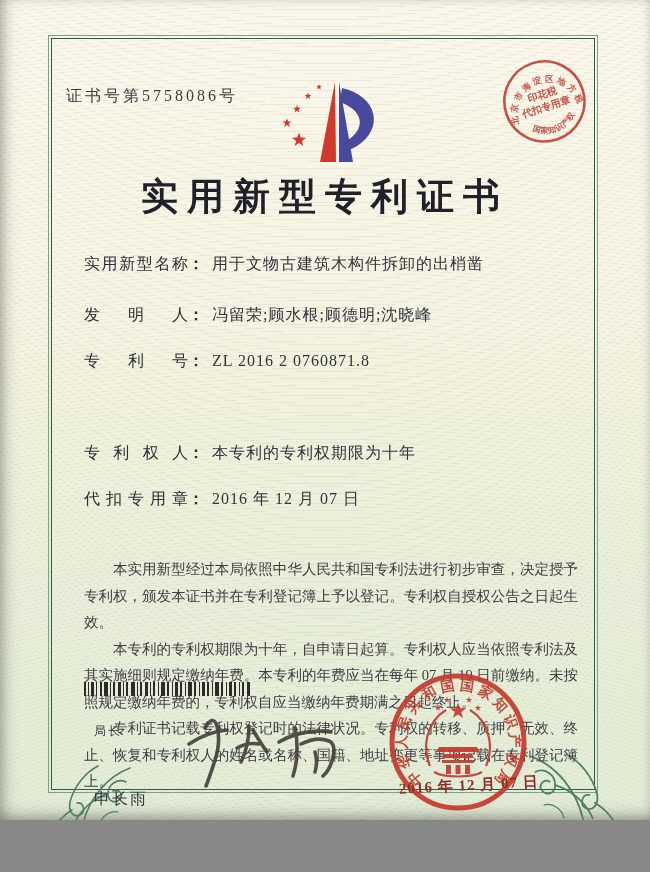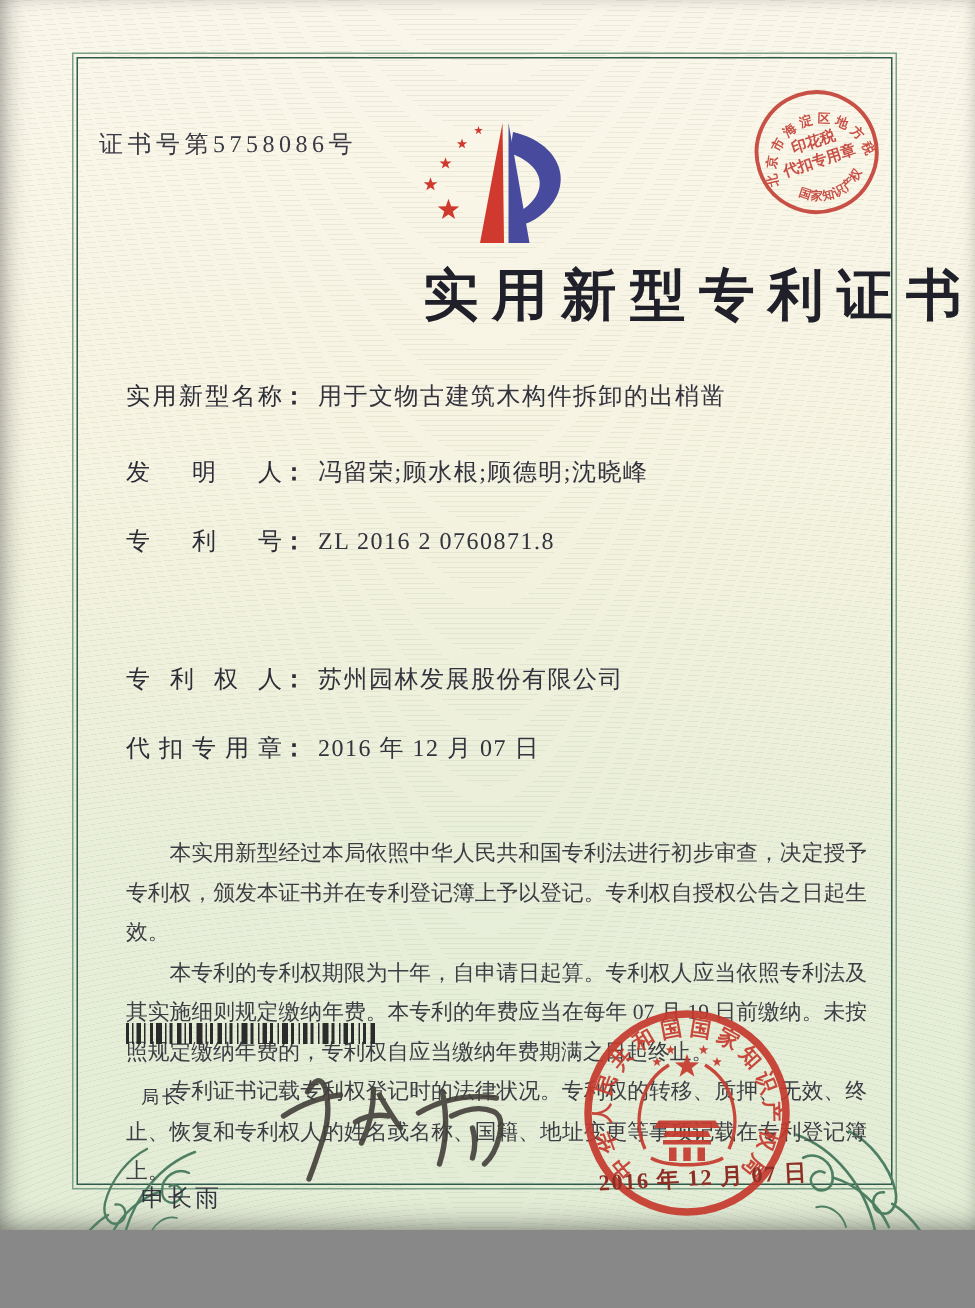--- a/index.html
+++ b/index.html
@@ -12,21 +12,21 @@
       linear-gradient(180deg,#faf6ea 0%,#f8f4e4 30%,#f0f1dd 52%,#e8eed9 72%,#e3ecd6 100%);
     box-shadow: inset 14px 0 16px -12px rgba(80,80,80,.55),
                 inset 0 -14px 16px -12px rgba(70,70,70,.6),
                 inset -8px 0 12px -10px rgba(120,120,120,.4),
                 inset 0 8px 12px -10px rgba(140,140,140,.35);
   }
   .frame{position:absolute;left:48px;top:35px;right:52px;bottom:27px;
     border:1px solid #7ba287;}
   .frame-inner{position:absolute;inset:2px;border:1.5px solid #2f5b4c;}
   .cert-no{position:absolute;left:66px;top:86px;font-size:16px;letter-spacing:3px;color:#3a3a44;}
-  .title{position:absolute;left:0;right:0;top:172px;text-align:right;
+  .title{position:absolute;left:0;right:0;top:172px;text-align:center;
     font-size:37px;font-weight:700;letter-spacing:9px;color:#20202a;}
   .frow{position:absolute;left:84px;font-size:16px;color:#2d2d38;white-space:nowrap;}
   .flabel{display:inline-block;width:104px;text-align:justify;text-align-last:justify;font-weight:400;}
   .fcolon{font-weight:600;margin-right:8px;}
   .fvalue{color:#33333e;letter-spacing:1px;}
   .body-text{position:absolute;left:84px;top:516px;width:494px;
     font-size:14.5px;line-height:26.5px;color:#3d3d44;text-align:justify;margin-top:40px;}
   .body-text p{margin:0;text-indent:2em;}
   .sig-title{position:absolute;left:94px;top:723px;font-size:12px;color:#34343e;letter-spacing:2px;}
   .sig-name{position:absolute;left:94px;top:757px;font-size:16px;color:#34343e;letter-spacing:2px;margin-top:32px;}
@@ -105,21 +105,21 @@
   <div class="frow" style="top:254px;">
     <span class="flabel">实用新型名称</span><span class="fcolon">：</span><span class="fvalue">用于文物古建筑木构件拆卸的出梢凿</span>
   </div>
   <div class="frow" style="top:305px;">
     <span class="flabel">发明人</span><span class="fcolon">：</span><span class="fvalue">冯留荣;顾水根;顾德明;沈晓峰</span>
   </div>
   <div class="frow" style="top:351px;">
     <span class="flabel">专利号</span><span class="fcolon">：</span><span class="fvalue">ZL 2016 2 0760871.8</span>
   </div>
   <div class="frow" style="top:443px;">
-    <span class="flabel">专利权人</span><span class="fcolon">：</span><span class="fvalue">苏州园林发展股份有限公司</span>
+    <span class="flabel">专利权人</span><span class="fcolon">：</span><span class="fvalue">本专利的专利权期限为十年</span>
   </div>
   <div class="frow" style="top:489px;">
     <span class="flabel">代扣专用章</span><span class="fcolon">：</span><span class="fvalue">2016 年 12 月 07 日</span>
   </div>
 
   <div class="body-text">
     <p>本实用新型经过本局依照中华人民共和国专利法进行初步审查，决定授予专利权，颁发本证书并在专利登记簿上予以登记。专利权自授权公告之日起生效。</p>
     <p>本专利的专利权期限为十年，自申请日起算。专利权人应当依照专利法及其实施细则规定缴纳年费。本专利的年费应当在每年 07 月 19 日前缴纳。未按照规定缴纳年费的，专利权自应当缴纳年费期满之日起终止。</p>
     <p>专利证书记载专利权登记时的法律状况。专利权的转移、质押、无效、终止、恢复和专利权人的姓名或名称、国籍、地址变更等事项记载在专利登记簿上。</p>
   </div>

